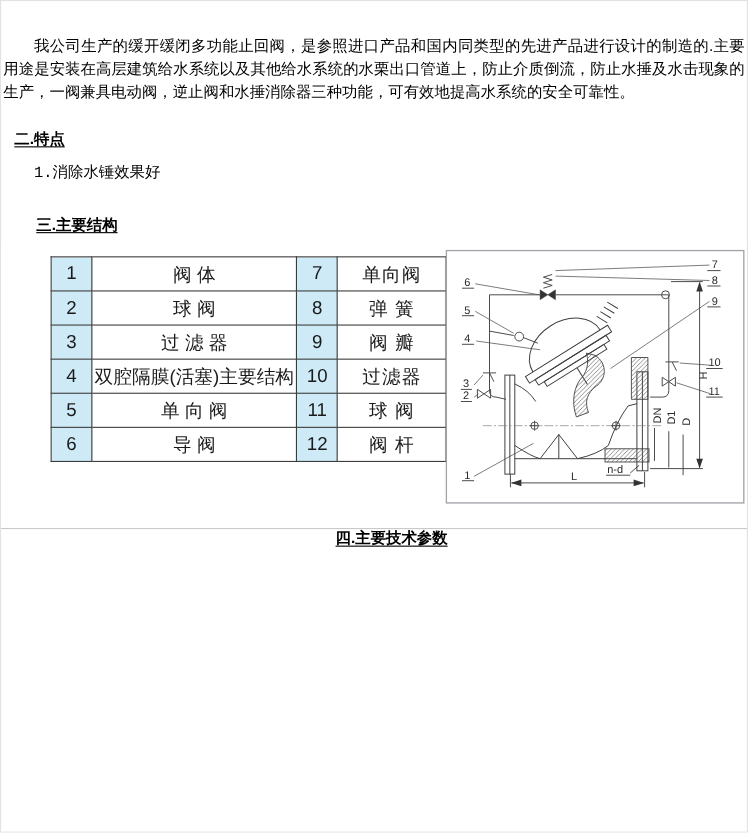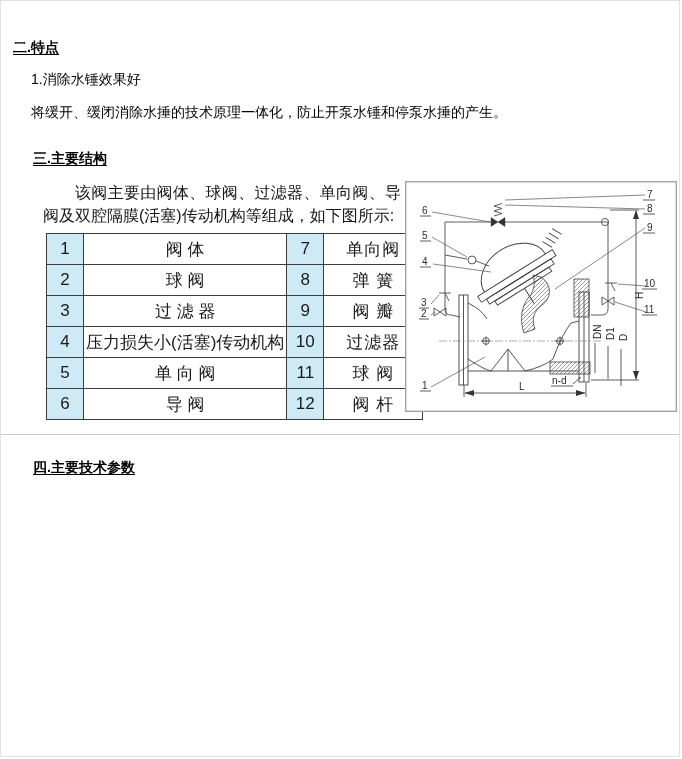--- a/index.html
+++ b/index.html
@@ -29,24 +29,25 @@
     margin:16px 2px 0 2px;
     text-indent:2em;
     text-align:justify;
   }
   .feat-line{
     font-size:14px;
     line-height:19px;
     margin:14px 2px 0 2px;
     text-indent:2em;
     text-align:justify;
+    font-family:Liberation Mono, monospace;
   }
   .h2-gap{margin-top:8px;}
   .h3-gap{margin-top:28px;}
-  .h4-gap{margin-top:24px;}
+  .h4-gap{text-align:center;}
   
   .image-block{
     position:relative;
     margin-top:10px;
     padding:4px 0 6px 0;
     border-bottom:1px solid #c9c9c9;
     min-height:247px;
     background:#fff;
   }
   .struct-intro{
@@ -88,30 +89,29 @@
     font-family:"Liberation Sans","DejaVu Sans",sans-serif;
     font-size:10px;
     fill:#2b2b2b;
   }
 </style>
 </head>
 <body>
 
 <div class="page">
 
+  <p class="body-par">我公司生产的缓开缓闭多功能止回阀，是参照进口产品和国内同类型的先进产品进行设计的制造的.主要用途是安装在高层建筑给水系统以及其他给水系统的水栗出口管道上，防止介质倒流，防止水捶及水击现象的生产，一阀兼具电动阀，逆止阀和水捶消除器三种功能，可有效地提高水系统的安全可靠性。</p>
 
   <p class="sec-heading flush h2-gap">二.特点</p>
 
   <p class="feat-line">1.消除水锤效果好</p>
-  <p class="feat-line">将缓开、缓闭消除水捶的技术原理一体化，防止开泵水锤和停泵水捶的产生。</p>
 
   <p class="sec-heading h3-gap">三.主要结构</p>
 
   <div class="image-block">
-    <p class="struct-intro">该阀主要由阀体、球阀、过滤器、单向阀、导阀及双腔隔膜(活塞)传动机构等组成，如下图所示:</p>
 
     <table class="struct-table">
       <tbody>
         <tr>
           <td class="num">1</td>
           <td class="name-wide">阀  体</td>
           <td class="num">7</td>
           <td class="name-narrow">单向阀</td>
         </tr>
         <tr>
@@ -121,21 +121,21 @@
           <td class="name-narrow">弹  簧</td>
         </tr>
         <tr>
           <td class="num">3</td>
           <td class="name-wide">过 滤 器</td>
           <td class="num">9</td>
           <td class="name-narrow">阀  瓣</td>
         </tr>
         <tr>
           <td class="num">4</td>
-          <td class="name-wide">压力损失小(活塞)传动机构</td>
+          <td class="name-wide">双腔隔膜(活塞)主要结构</td>
           <td class="num">10</td>
           <td class="name-narrow">过滤器</td>
         </tr>
         <tr>
           <td class="num">5</td>
           <td class="name-wide">单 向 阀</td>
           <td class="num">11</td>
           <td class="name-narrow">球  阀</td>
         </tr>
         <tr>

